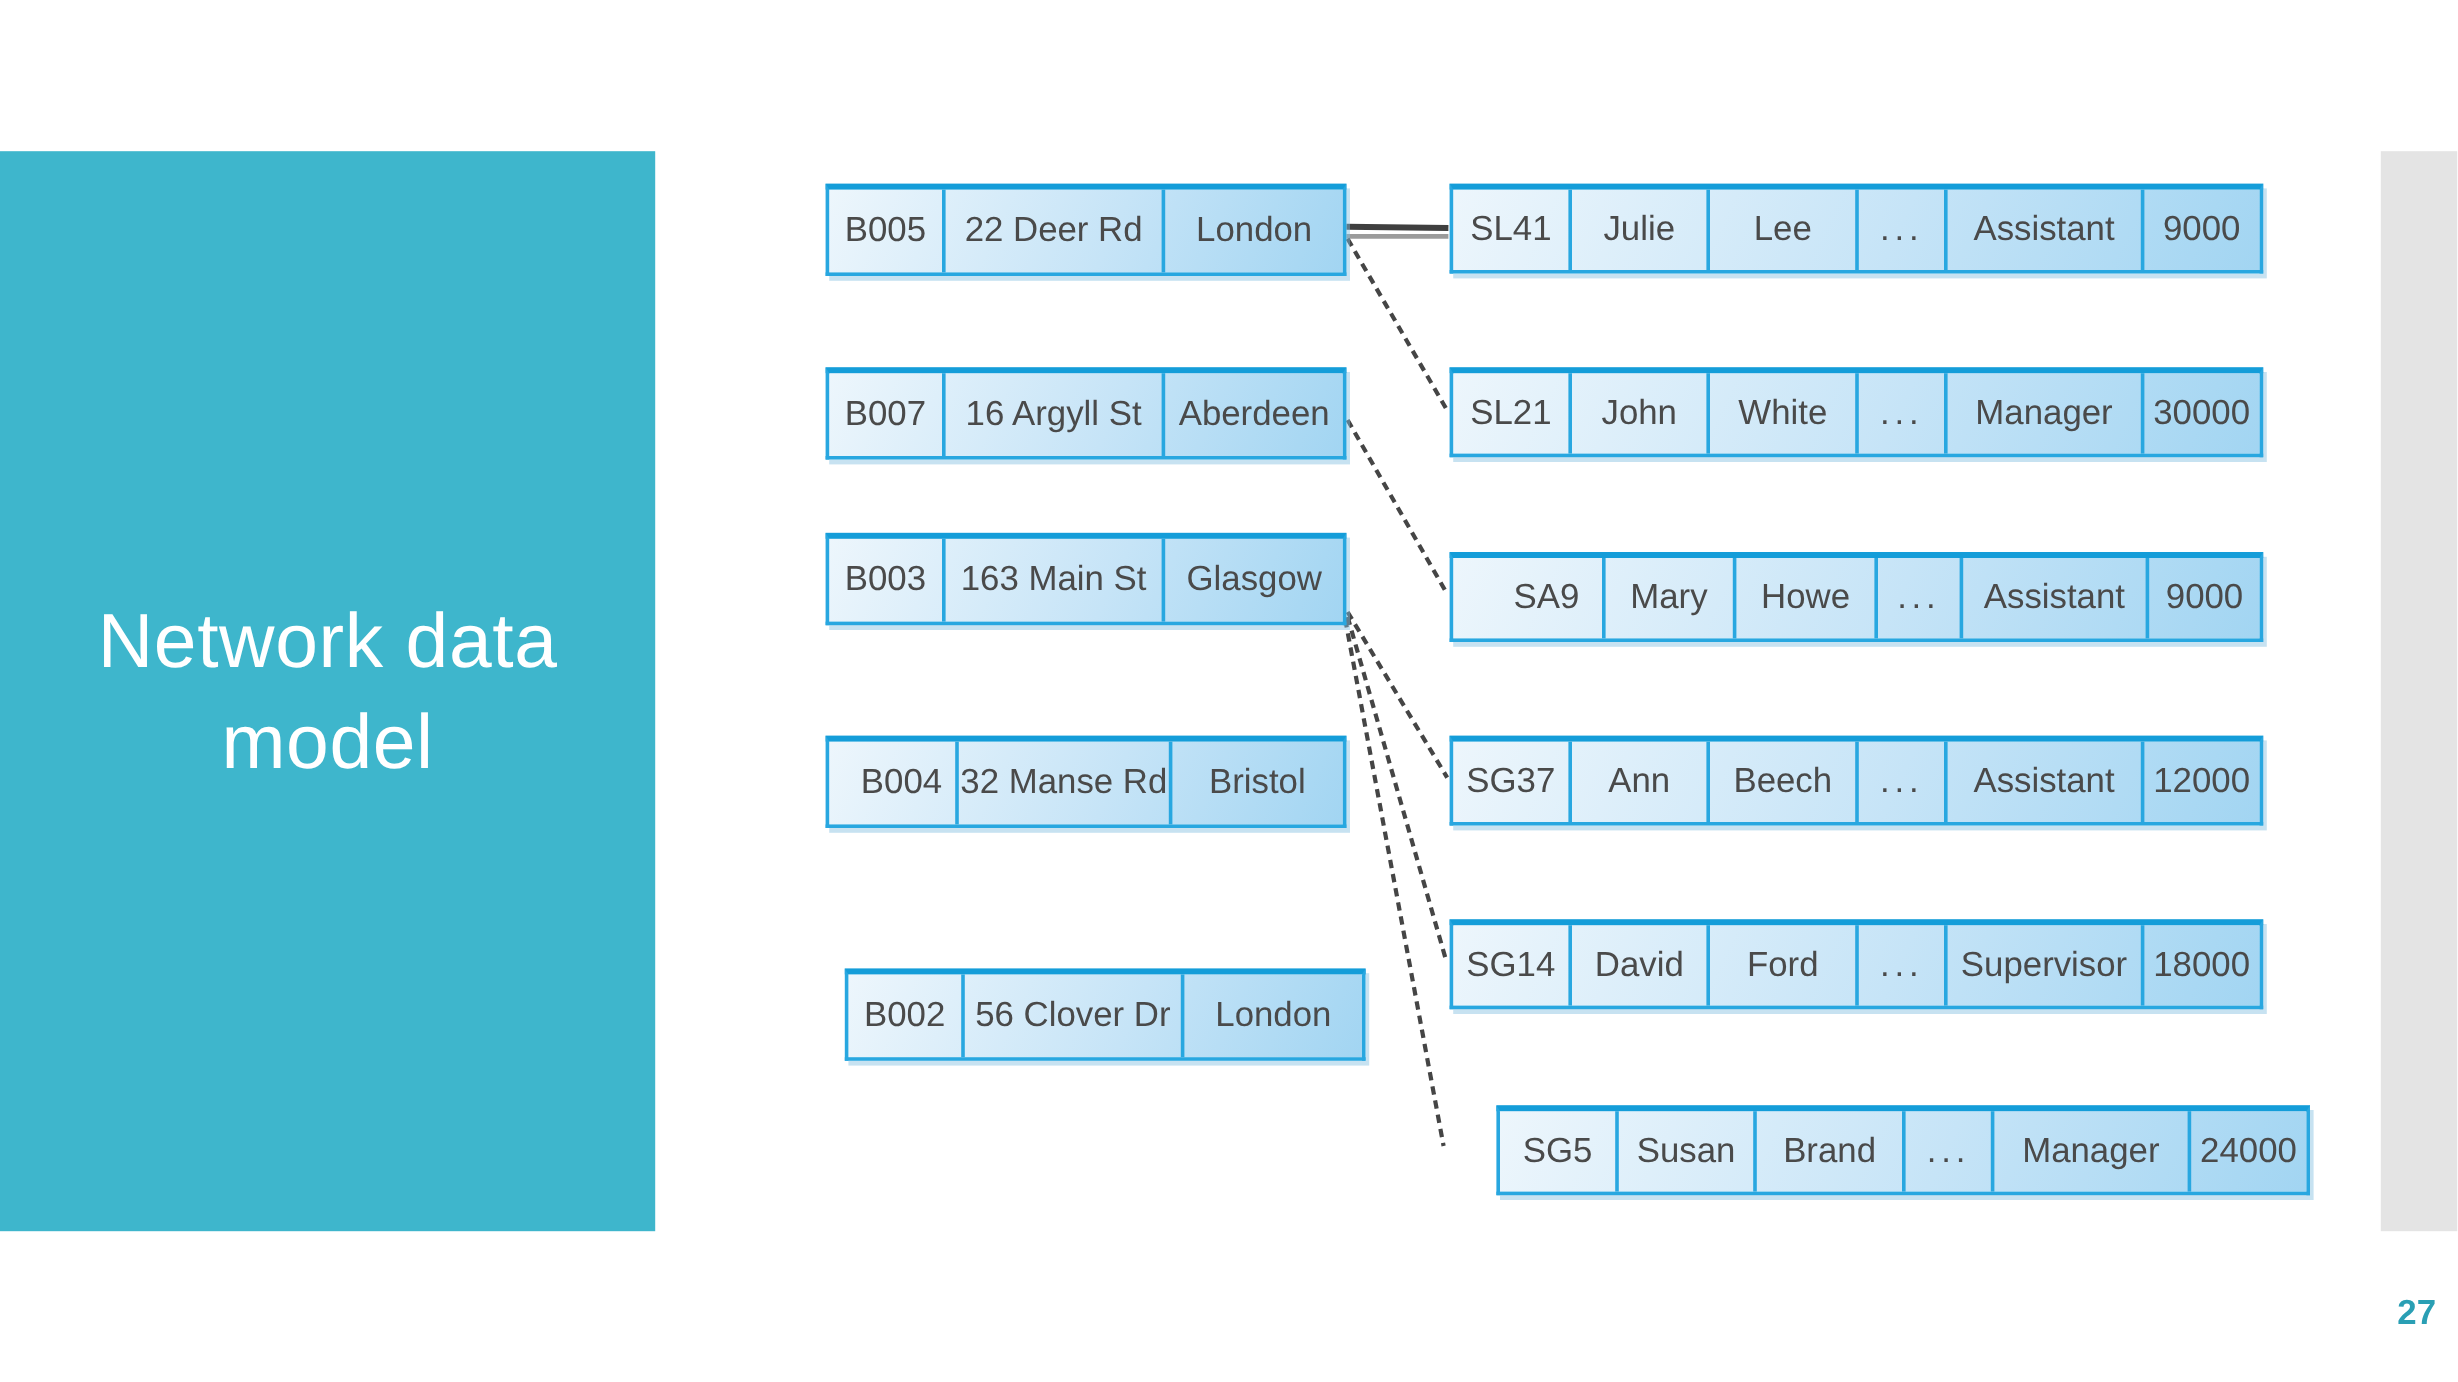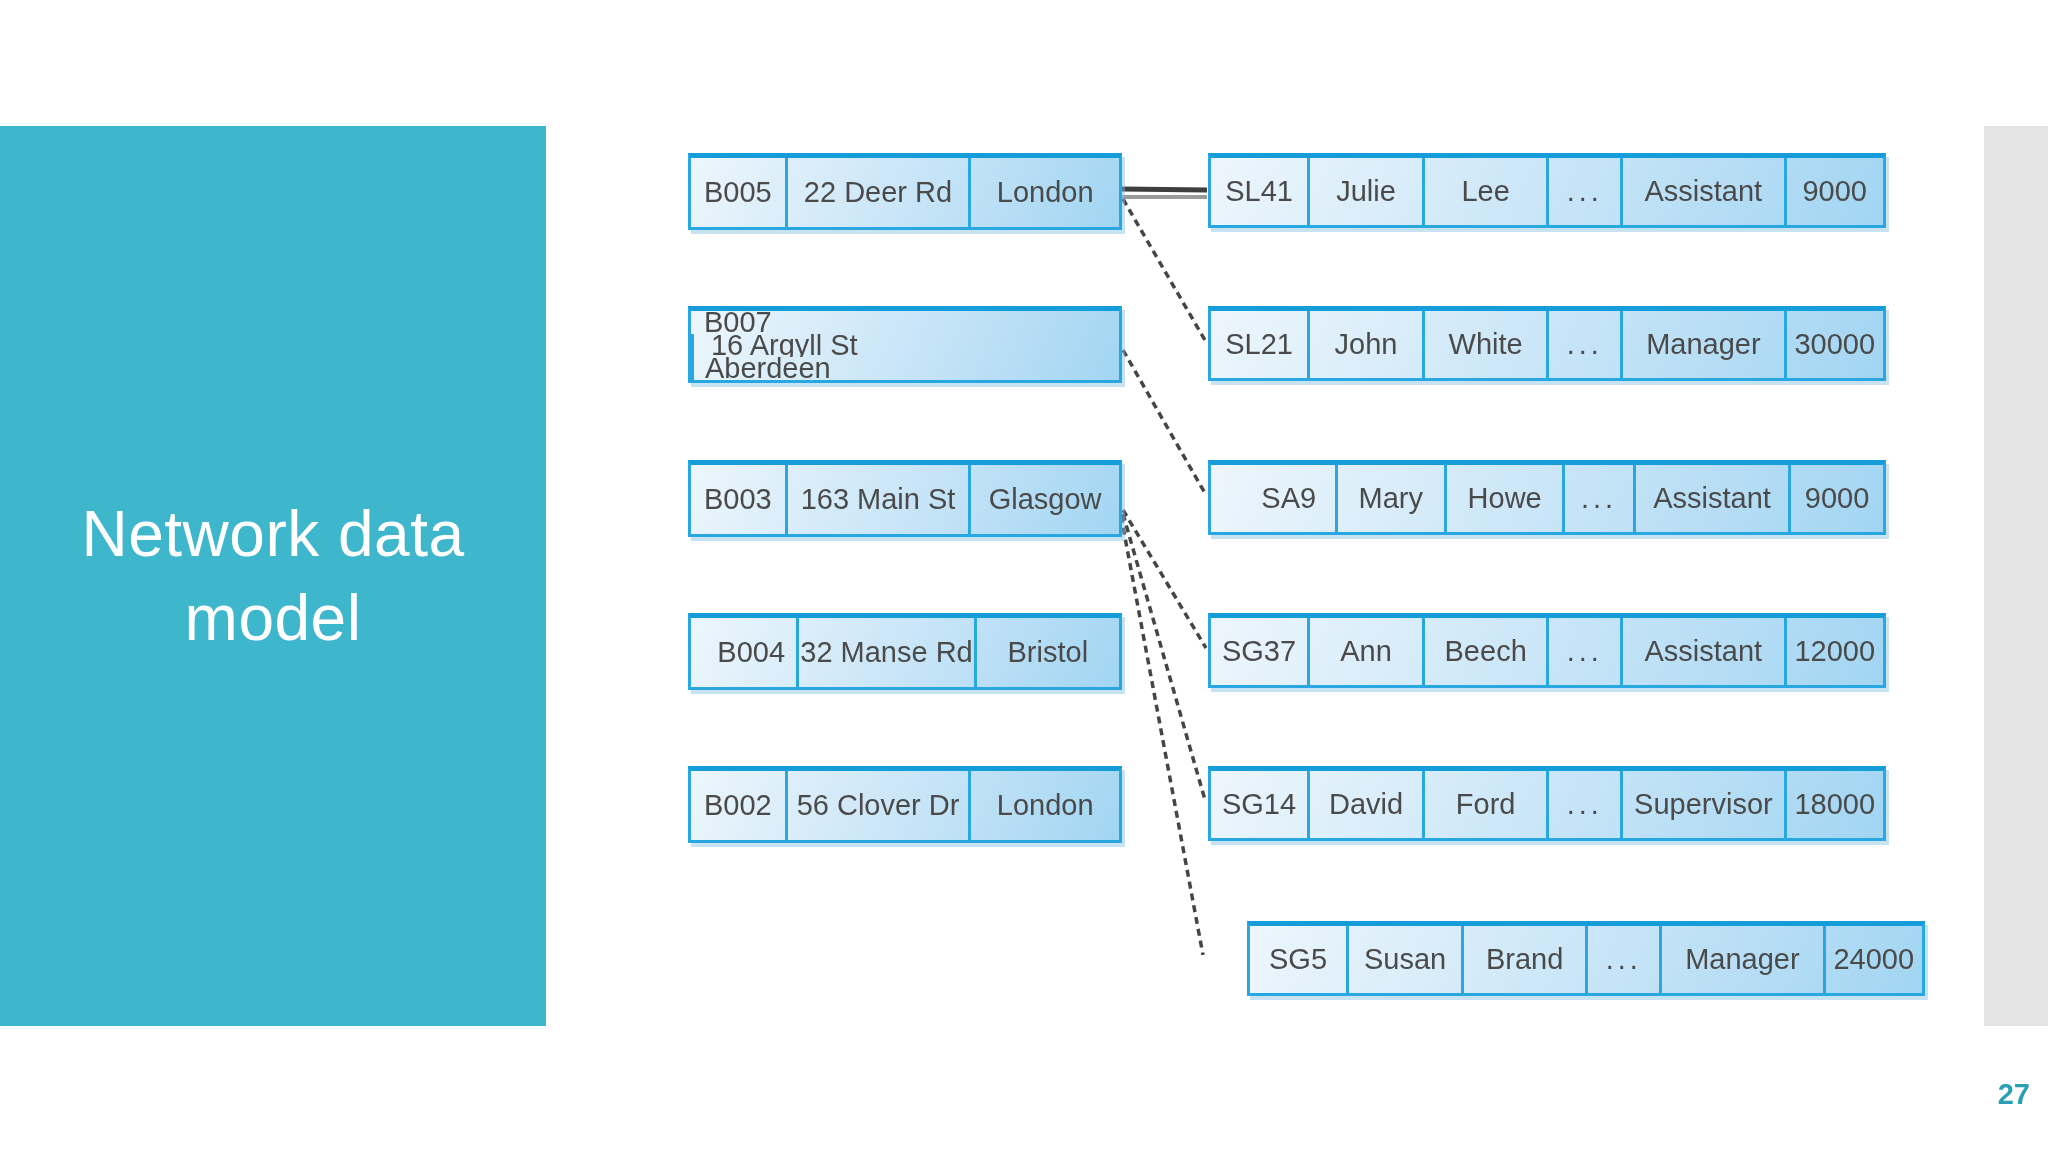--- a/index.html
+++ b/index.html
@@ -54,22 +54,22 @@
   .branch .c2{width:42.9%;}
   .branch .c3{width:35.2%;}
   .staff{left:1208px;width:678px;height:75px;}
   .staff .c1{width:14.3%;}
   .staff .c2{width:17.1%;}
   .staff .c3{width:18.5%;}
   .staff .c4{width:11.0%;letter-spacing:4px;}
   .staff .c5{width:24.3%;}
   .staff .c6{width:14.8%;}
   
-  #branch-0{top:153px;} #branch-1{top:306px;flex-direction:column;} #branch-2{top:460px;}
-  #branch-3{top:613px;padding-left:15px;} #branch-4{top:766px;}
+  #branch-0{top:153px;} #branch-1{top:306px;} #branch-2{top:444px;}
+  #branch-3{top:613px;padding-left:15px;} #branch-4{top:807px;margin-left:16px;}
   #staff-0{top:153px;} #staff-1{top:306px;} #staff-2{top:460px;padding-left:32px;}
   #staff-3{top:613px;} #staff-4{top:766px;} #staff-5{top:921px;margin-left:39px;}
   
   #lines{position:absolute;left:0;top:0;width:2048px;height:1152px;pointer-events:none;}
   
   #page-number{
     position:absolute;right:18px;top:1078px;
     color:#2a9fb4;font-size:29px;font-weight:700;
   }
 </style>

